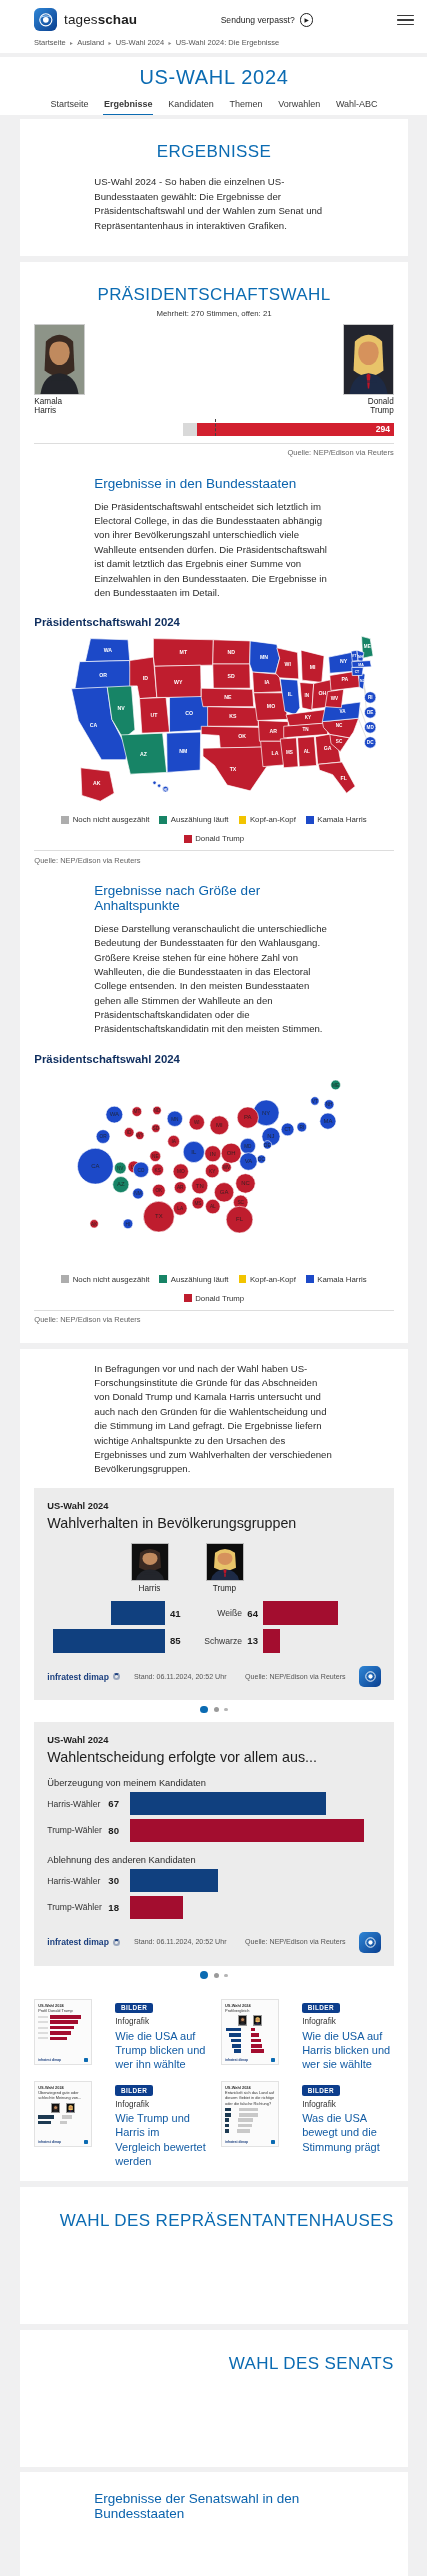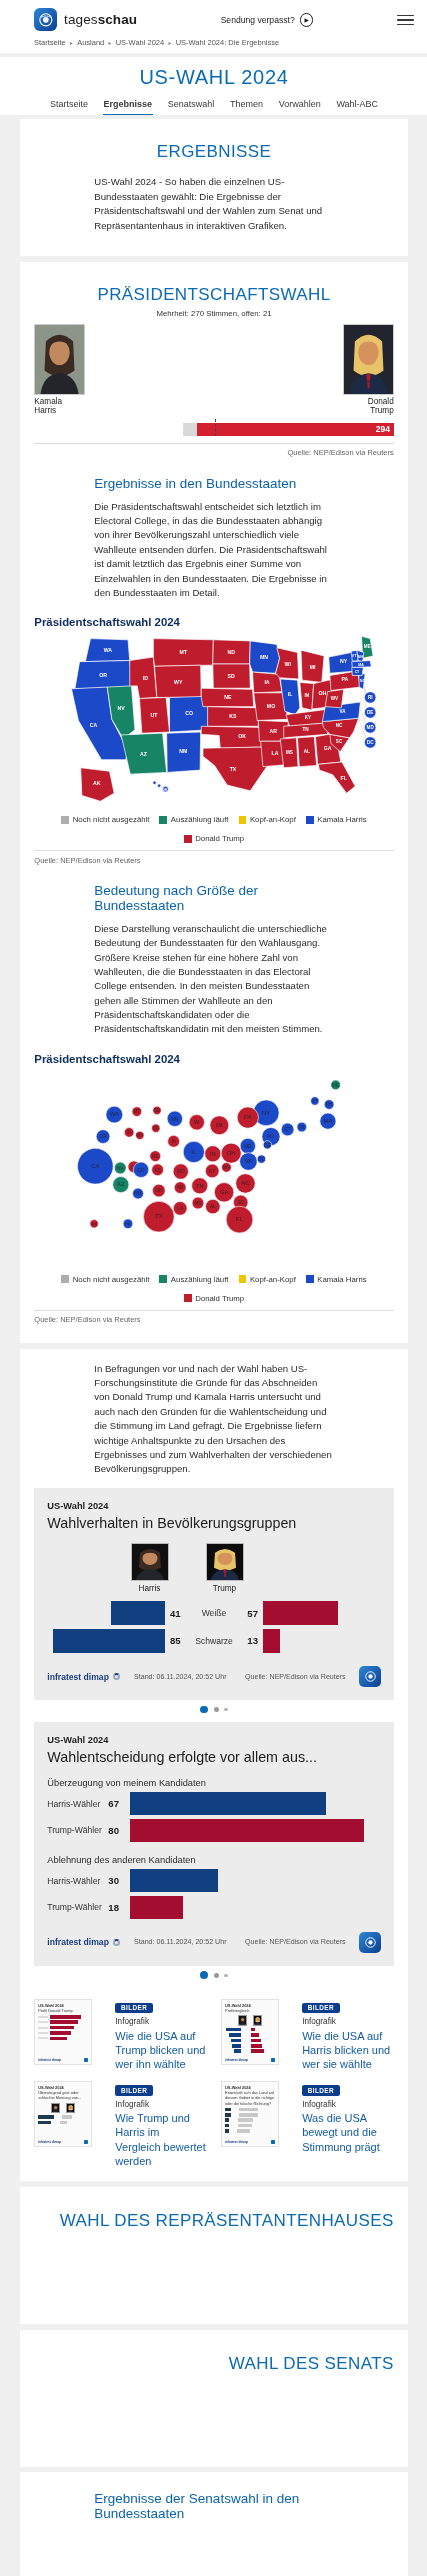--- a/index.html
+++ b/index.html
@@ -61,21 +61,21 @@
   .g-title { font-size:14.3px; font-weight:400; margin-top:4.3px; color:#1d1d1d; }
   .demo-photos { display:flex; justify-content:center; gap:37px; margin:11.4px 54px 0 0; }
   .demo-photo-col { width:38px; text-align:center; }
   .demo-photo { width:38px; height:38px; border:0.7px solid #bbb; overflow:hidden; }
   .demo-col-label { font-size:8.2px; margin-top:2.9px; text-align:center; }
   .demo-row { display:flex; align-items:center; margin-top:3.6px; }
   .demo-zone { flex:1; display:flex; }
   .demo-zone.left { justify-content:flex-end; }
   .demo-bar { height:24px; }
   .demo-num { width:21.4px; text-align:center; font-weight:bold; font-size:9.6px; }
-  .demo-label { width:56px; text-align:center; font-size:8.6px; color:#333; }
+  .demo-label { width:56px; text-align:right; font-size:8.6px; color:#333; }
   .chart-footer { display:flex; align-items:center; margin-top:13px; font-size:7.1px; color:#555; }
   .ifd-brand { color:#1b3f7e; font-weight:bold; font-size:8.6px; display:inline-flex; align-items:center; gap:3.6px; }
   .ifd-donut { width:7.8px; height:7.8px; border-radius:50%; border:2.1px solid #9aa7bd; border-top-color:#1b3f7e; display:inline-block; }
   .cf-mid { flex:1; display:flex; justify-content:center; gap:18.5px; }
   .ard-sq { width:21.4px; height:21.4px; border-radius:5px; background:linear-gradient(135deg,#2f86d6,#0a3f8f); display:flex; align-items:center; justify-content:center; }
   .dots { display:flex; justify-content:center; align-items:center; gap:5.7px; height:18.5px; }
   .dot { border-radius:50%; background:#9a9a9a; cursor:pointer; }
   .dot.d0 { width:7.8px; height:7.8px; background:#0b6bb2; }
   .dot.d1 { width:5px; height:5px; }
   .dot.d2 { width:3.6px; height:3.6px; background:#b5b5b5; }
@@ -141,21 +141,21 @@
       <span class="bc-sep">▸</span>
       <a class="bc-link">US-Wahl 2024: Die Ergebnisse</a>
     </div>
 </div>
 
 <div id="titleband" class="full">
   <div class="hub-title">US-WAHL 2024</div>
   <nav class="tabs">
       <a class="tab">Startseite</a>
       <a class="tab active">Ergebnisse</a>
-      <a class="tab">Senatswahl</a>
+      <a class="tab">Kandidaten</a>
       <a class="tab">Themen</a>
       <a class="tab">Vorwahlen</a>
       <a class="tab">Wahl-ABC</a>
     </nav>
 </div>
 
 <div class="card">
   <h2 class="sec">ERGEBNISSE</h2>
   <p class="body-text col-narrow" style="margin-bottom:10px;">US-Wahl 2024 - So haben die einzelnen US-Bundesstaaten gewählt: Die Ergebnisse der Präsidentschaftswahl und der Wahlen zum Senat und Repräsentantenhaus in interaktiven Grafiken.</p>
 </div>
@@ -344,21 +344,21 @@
       </span>
       <span class="lg-item">
         <span class="lg-swatch" style="background: rgb(191, 29, 46);"></span>
         <span>Donald Trump</span>
       </span>
     </div>
   <div class="divider"></div>
   <div class="source-line">Quelle: NEP/Edison via Reuters</div>
 
   <div class="col-narrow">
-    <h3 class="sub">Bedeutung nach Größe der Bundesstaaten</h3>
+    <h3 class="sub">Ergebnisse nach Größe der Anhaltspunkte</h3>
     <p class="body-text">Diese Darstellung veranschaulicht die unterschiedliche Bedeutung der Bundesstaaten für den Wahlausgang. Größere Kreise stehen für eine höhere Zahl von Wahlleuten, die die Bundesstaaten in das Electoral College entsenden. In den meisten Bundesstaaten gehen alle Stimmen der Wahlleute an den Präsidentschaftskandidaten oder die Präsidentschaftskandidatin mit den meisten Stimmen.</p>
   </div>
   <div class="chart-kicker-title">Präsidentschaftswahl 2024</div>
   <div class="map-wrap">
     <svg id="bubblemap" viewBox="0 0 600 330" width="356" height="196">
         <circle cx="505" cy="25" r="8.2" fill="#178466" stroke="#fff" stroke-width="1"></circle>
         <text x="505" y="28" font-size="8" fill="#1d1d1d" fill-opacity="0.8" text-anchor="middle" font-family="Liberation Sans, sans-serif">ME</text>
         <circle cx="470" cy="52" r="7.1" fill="#1C49C8" stroke="#fff" stroke-width="1"></circle>
         <text x="470" y="55" font-size="8" fill="#1d1d1d" fill-opacity="0.8" text-anchor="middle" font-family="Liberation Sans, sans-serif">VT</text>
         <circle cx="494" cy="58" r="8.2" fill="#1C49C8" stroke="#fff" stroke-width="1"></circle>
@@ -521,21 +521,21 @@
         <div class="demo-col-label">Trump</div>
       </div>
     </div>
     <div id="demo-rows" style="margin-top:8.6px;">
         <div class="demo-row">
           <div class="demo-zone left">
             <div class="demo-bar" style="width: 54px; background: rgb(16, 64, 127);"></div>
           </div>
           <div class="demo-num">41</div>
           <div class="demo-label">Weiße</div>
-          <div class="demo-num">57</div>
+          <div class="demo-num">64</div>
           <div class="demo-zone">
             <div class="demo-bar" style="width: 75px; background: rgb(163, 13, 47);"></div>
           </div>
         </div>
         <div class="demo-row">
           <div class="demo-zone left">
             <div class="demo-bar" style="width: 112px; background: rgb(16, 64, 127);"></div>
           </div>
           <div class="demo-num">85</div>
           <div class="demo-label">Schwarze</div>

